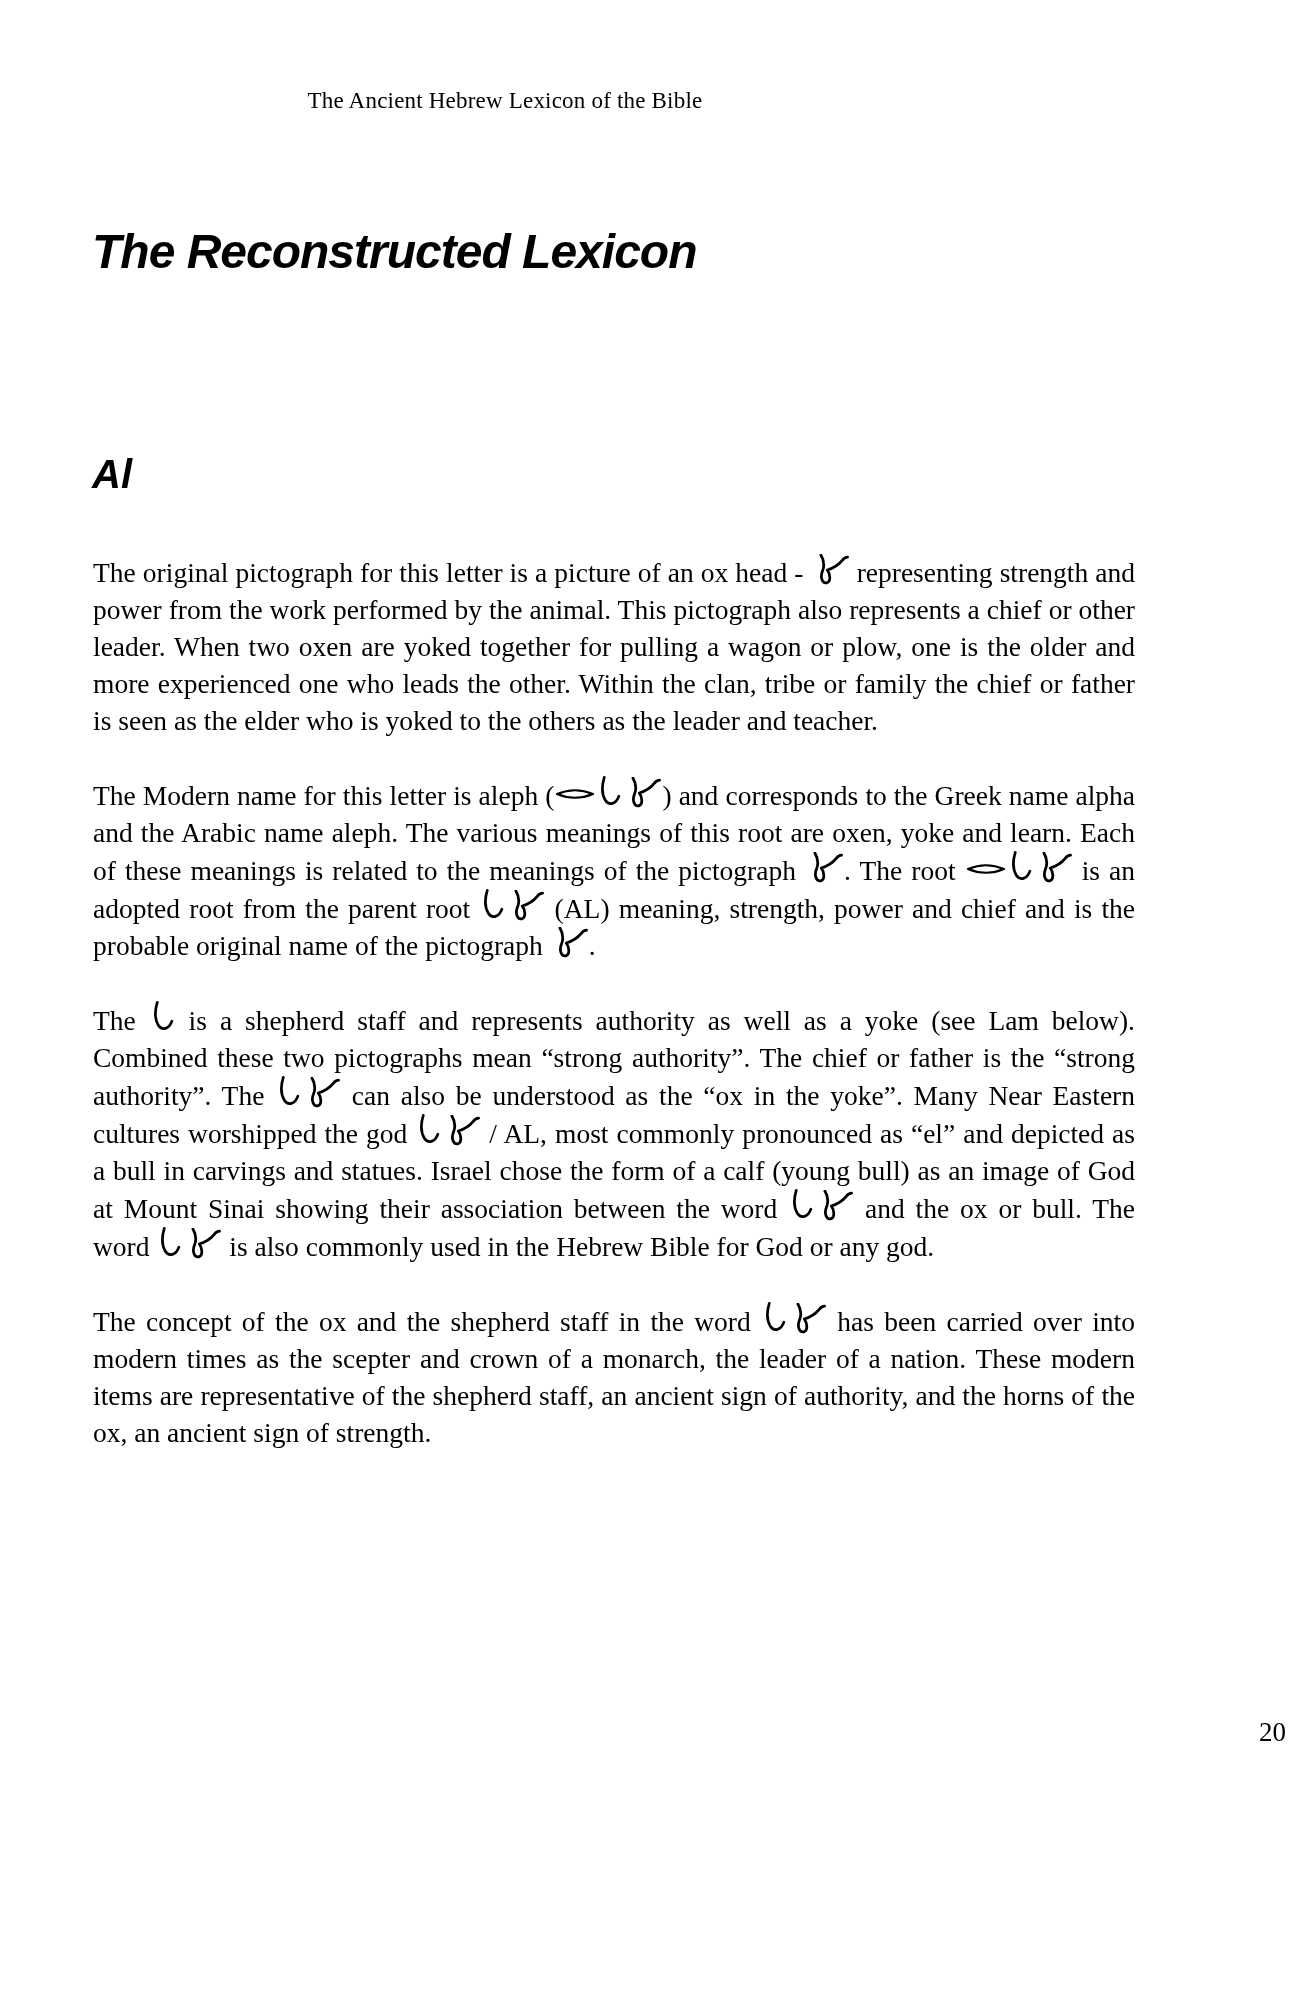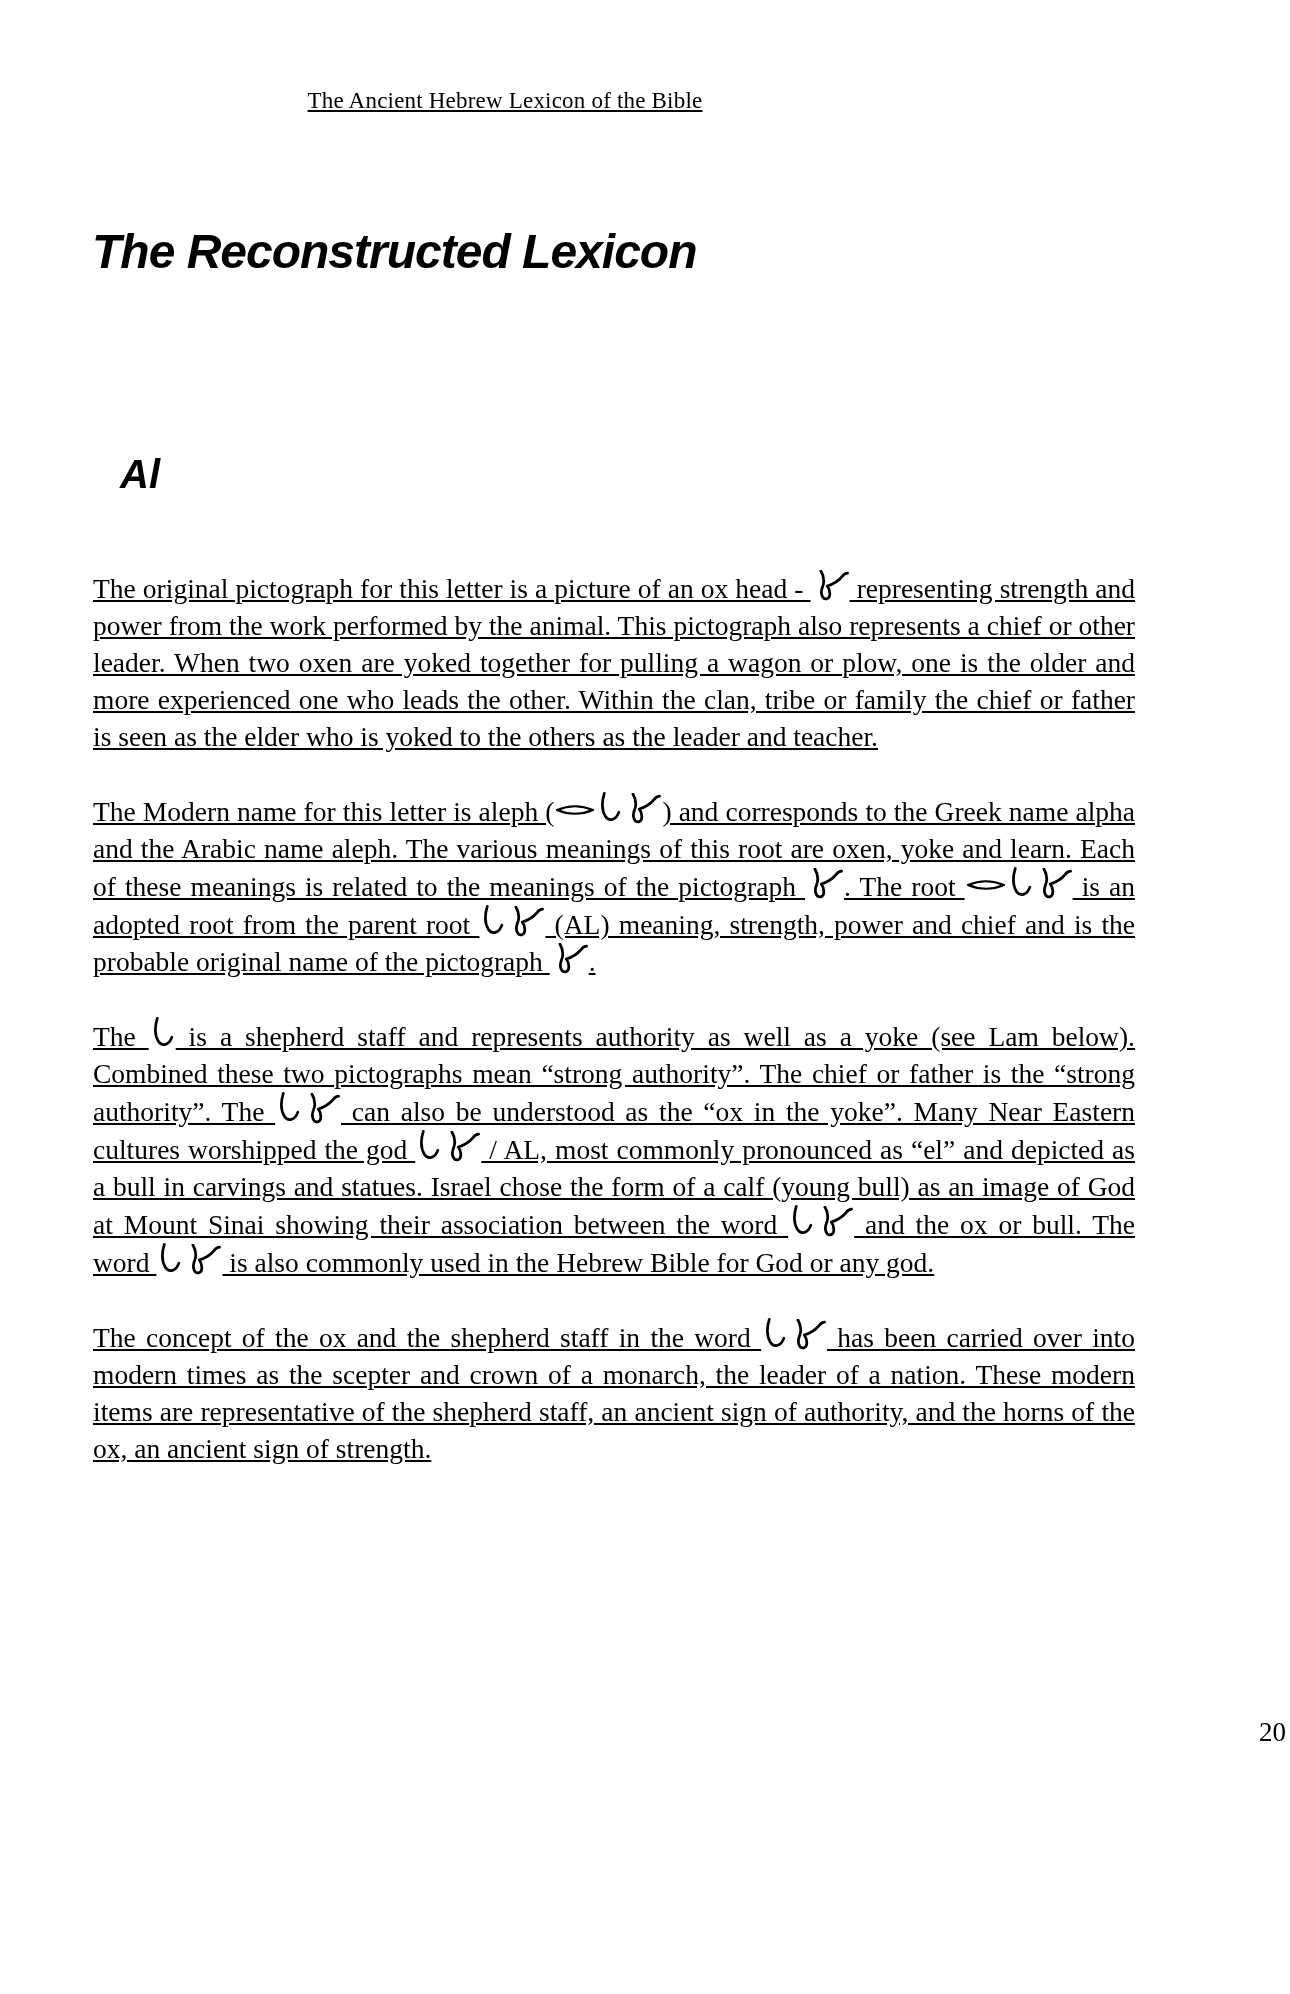--- a/index.html
+++ b/index.html
@@ -6,38 +6,37 @@
   .page{
     position:relative;
     width:1290px;height:1994px;
     background:#ffffff;
     color:#000;
     font-family:"Liberation Serif", serif;
     overflow:hidden;
   }
   .running-header{
     position:absolute;top:88px;left:0;width:1010px;
-    text-align:center;font-size:23px;letter-spacing:.2px;text-decoration:underline;
+    text-align:center;font-size:23px;letter-spacing:.2px;
   }
   .chapter-title{
     position:absolute;top:224px;left:92px;
     font-family:"Liberation Sans", sans-serif;
     font-weight:bold;font-style:italic;
     font-size:48px;letter-spacing:-1px;
   }
   .section-heading{
     position:absolute;top:452px;left:92px;
     font-family:"Liberation Sans", sans-serif;
     font-weight:bold;font-style:italic;
     font-size:40px;
-    margin-left:28px;
   }
   .content{
-    position:absolute;left:93px;top:570px;width:1042px;
-    font-size:27.5px;line-height:37px;text-align:justify;text-decoration:underline;
+    position:absolute;left:93px;top:554px;width:1042px;
+    font-size:27.5px;line-height:37px;text-align:justify;
   }
   .content p{margin:0 0 37px 0;}
   .glyph{display:inline-block;vertical-align:-4px;margin:0 1px;}
   .g-ox-head{width:37px;height:32px;}
   .g-shepherd-staff{width:25px;height:32px;vertical-align:-3px;}
   .g-mouth{width:40px;height:16px;vertical-align:3px;}
   .g-middle-aleph-x{width:22px;height:24px;vertical-align:-2px;}
   .g-middle-aleph-k{width:20px;height:27px;vertical-align:-1px;}
   .heb{
     font-family:"DejaVu Sans", sans-serif;

